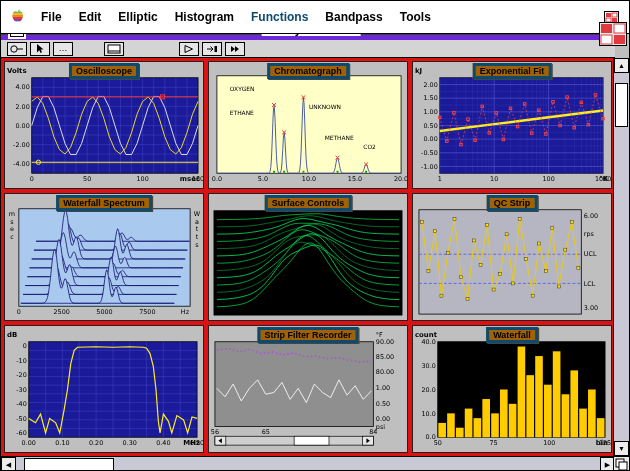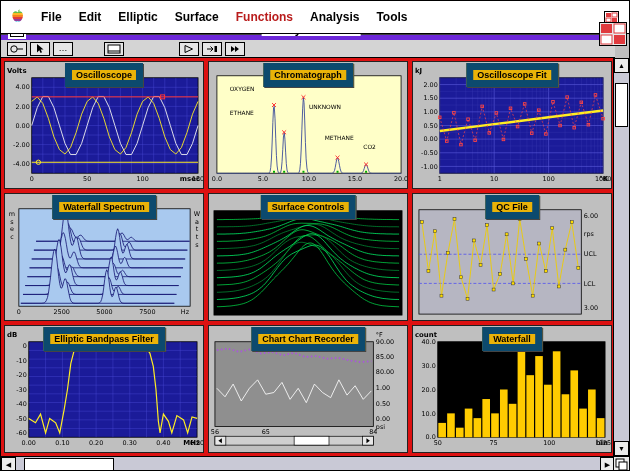--- a/index.html
+++ b/index.html
@@ -3,21 +3,21 @@
 <meta charset="utf-8">
 <style>
   html,body{margin:0;padding:0;background:#555;}
   .screen{position:relative;width:630px;height:471px;background:#bfbfbf;
     font-family:"Liberation Sans",sans-serif;overflow:hidden;border:1px solid #000;box-sizing:border-box;}
   
   .menubar{position:absolute;top:0;left:0;right:0;height:19px;background:#fff;
     border-bottom:1px solid #000;display:flex;align-items:center;gap:17px;
     padding:16px 10px;font-size:12px;font-weight:bold;box-sizing:border-box;z-index:30;}
   .mi{white-space:nowrap;cursor:default;}
-  .mi.disabled{color:#b91c1c;}
+  .mi.disabled{color:#0c4a6e;}
   .mspacer{flex:1;}
   .appicon svg{display:block;}
   
   .titlebar{position:absolute;top:19px;left:0;width:620px;height:20px;background:#404040;
     border-bottom:5px solid #6d28d9;box-sizing:border-box;z-index:20;}
   .stripes{position:absolute;left:3px;right:3px;top:3px;bottom:3px;
     background:repeating-linear-gradient(to bottom,#000 0 1px,#fff 1px 3px);}
   .closebox{position:absolute;left:9px;top:3px;width:12px;height:12px;background:#fff;
     border:1px solid #000;box-shadow:0 0 0 2px #fff;}
   .wtitle{position:absolute;left:50%;transform:translateX(-50%);top:2px;background:#fff;
@@ -30,21 +30,21 @@
     align-items:center;justify-content:center;font-size:9px;line-height:1;box-sizing:border-box;}
   .tsp1{margin-left:28px;}
   .tsp2{margin-left:52px;}
   .palette{position:absolute;top:21px;right:2px;width:28px;height:24px;z-index:40;}
   
   .content{position:absolute;top:57px;left:0;width:614px;height:398px;background:#dd1111;
     display:grid;grid-template-columns:repeat(3,1fr);grid-template-rows:repeat(3,1fr);
     gap:4px;padding:3px;box-sizing:border-box;}
   .panel{position:relative;background:#bfbfbf;border:1px solid #222;box-sizing:border-box;overflow:hidden;}
   .ptitle{position:absolute;top:1px;left:50%;transform:translateX(-50%);z-index:2;
-    background:#eab308;border:7px solid #0c4a6e;padding:0 4px;font-size:9px;font-weight:bold;
+    background:#a16207;border:3px solid #0c4a6e;padding:0 4px;font-size:9px;font-weight:bold;
     white-space:nowrap;box-shadow:1px 1px 0 #444;}
   .panel svg{position:absolute;inset:0;width:100%;height:100%;}
   
   .vscroll{position:absolute;right:0;top:57px;width:16px;height:398px;background:#d8d8d8;
     border-left:1px solid #000;box-sizing:border-box;display:flex;flex-direction:column;z-index:25;}
   .hscroll{position:absolute;left:0;top:455px;width:614px;height:16px;background:#d8d8d8;
     border-top:1px solid #000;box-sizing:border-box;display:flex;z-index:25;}
   .sarrow{width:15px;height:15px;min-height:15px;display:flex;align-items:center;justify-content:center;
     font-size:7px;border:1px solid #000;background:#ececec;box-sizing:border-box;}
   .vtrack{flex:1;position:relative;background:#c9c9d6;}
@@ -74,23 +74,23 @@
             <rect x="0" y="8" width="13" height="2" fill="#e03a3e"></rect>
           <rect x="0" y="10" width="13" height="2" fill="#963d97"></rect>
             <rect x="0" y="12" width="13" height="2" fill="#009ddc"></rect>
         </g>
         <path d="M6.8,2.8 C6.9,1.6 7.8,0.8 8.8,0.6 C8.8,1.8 8.0,2.7 6.8,2.8 Z" fill="#61bb46"></path>
       </svg>
     </span>
     <span class="mi">File</span>
     <span class="mi">Edit</span>
     <span class="mi">Elliptic</span>
-    <span class="mi">Surface</span>
+    <span class="mi">Histogram</span>
     <span class="mi disabled">Functions</span>
-    <span class="mi">Analysis</span>
+    <span class="mi">Bandpass</span>
     <span class="mi">Tools</span>
     <span class="mspacer"></span>
     <span class="appicon">
       <svg width="15" height="13" viewBox="0 0 15 13">
         <rect x="0.5" y="0.5" width="14" height="12" fill="#fff" stroke="#000"></rect>
         <rect x="2" y="2" width="5" height="4" fill="#e03a3e"></rect>
           <rect x="8" y="2" width="5" height="4" fill="#fff" stroke="#e03a3e"></rect>
         <rect x="2" y="7" width="5" height="4" fill="#fff" stroke="#e03a3e"></rect>
           <rect x="8" y="7" width="5" height="4" fill="#e03a3e"></rect>
       </svg>
@@ -228,21 +228,21 @@
           <rect x="128.82999999999998" y="110.5" width="2" height="2" fill="#00aa00"></rect>
           <text x="116.80999999999999" y="79.34" text-anchor="start" font-size="6" font-family="&quot;DejaVu Sans&quot;,sans-serif" font-weight="normal" fill="#000">METHANE</text>
           <line x1="156.66" y1="102.09" x2="160.66" y2="106.09" stroke="#ff3333" stroke-width="1"></line>
           <line x1="156.66" y1="106.09" x2="160.66" y2="102.09" stroke="#ff3333" stroke-width="1"></line>
           <rect x="157.66" y="110.5" width="2" height="2" fill="#00aa00"></rect>
           <text x="155.87" y="88.25" text-anchor="start" font-size="6" font-family="&quot;DejaVu Sans&quot;,sans-serif" font-weight="normal" fill="#000">CO2</text>
         </svg>
     </div>
 
     <div class="panel">
-      <span class="ptitle">Oscilloscope Fit</span>
+      <span class="ptitle">Exponential Fit</span>
       <svg viewBox="0 0 200 128" preserveAspectRatio="none">
           <rect x="27" y="16" width="165" height="97" fill="#1b1b99" stroke="#000" stroke-width="0.8"></rect>
           <line x1="43.55664976151897" y1="16" x2="43.55664976151897" y2="113" stroke="#3a3ab4" stroke-width="0.35"></line>
           <line x1="53.241669009581436" y1="16" x2="53.241669009581436" y2="113" stroke="#3a3ab4" stroke-width="0.35"></line>
           <line x1="60.11329952303793" y1="16" x2="60.11329952303793" y2="113" stroke="#3a3ab4" stroke-width="0.35"></line>
           <line x1="65.44335023848103" y1="16" x2="65.44335023848103" y2="113" stroke="#3a3ab4" stroke-width="0.35"></line>
           <line x1="69.79831877110041" y1="16" x2="69.79831877110041" y2="113" stroke="#3a3ab4" stroke-width="0.35"></line>
           <line x1="73.48039220078412" y1="16" x2="73.48039220078412" y2="113" stroke="#3a3ab4" stroke-width="0.35"></line>
           <line x1="76.6699492845569" y1="16" x2="76.6699492845569" y2="113" stroke="#3a3ab4" stroke-width="0.35"></line>
           <line x1="79.48333801916287" y1="16" x2="79.48333801916287" y2="113" stroke="#3a3ab4" stroke-width="0.35"></line>
@@ -366,21 +366,21 @@
           <polyline points="8.0,77.7 10.0,77.6 12.1,77.6 14.1,77.5 16.2,77.4 18.2,77.3 20.3,77.2 22.3,77.0 24.4,76.8 26.4,76.6 28.4,76.4 30.5,76.1 32.5,75.8 34.6,75.4 36.6,75.1 38.7,74.6 40.7,74.1 42.8,73.6 44.8,72.9 46.8,72.2 48.9,71.4 50.9,70.5 53.0,69.4 55.0,68.2 57.1,66.8 59.1,65.3 61.2,63.6 63.2,61.8 65.2,59.9 67.3,57.9 69.3,55.9 71.4,54.0 73.4,52.1 75.5,50.3 77.5,48.8 79.6,47.4 81.6,46.2 83.6,45.3 85.7,44.5 87.7,43.9 89.8,43.5 91.8,43.1 93.9,42.9 95.9,42.6 98.0,42.4 100.0,42.1 102.0,41.9 104.1,41.7 106.1,41.6 108.2,41.7 110.2,41.9 112.3,42.3 114.3,43.0 116.4,44.0 118.4,45.2 120.4,46.8 122.5,48.5 124.5,50.4 126.6,52.4 128.6,54.6 130.7,56.7 132.7,58.7 134.8,60.7 136.8,62.5 138.8,64.2 140.9,65.8 142.9,67.2 145.0,68.4 147.0,69.5 149.1,70.4 151.1,71.3 153.2,72.1 155.2,72.7 157.2,73.4 159.3,73.9 161.3,74.5 163.4,74.9 165.4,75.4 167.5,75.7 169.5,76.1 171.6,76.4 173.6,76.6 175.6,76.9 177.7,77.0 179.7,77.2 181.8,77.3 183.8,77.4 185.9,77.5 187.9,77.6 190.0,77.6 192.0,77.7" fill="none" stroke="#008833" stroke-width="0.8"></polyline>
           <polyline points="8.0,85.0 10.0,85.0 12.1,84.9 14.1,84.8 16.2,84.7 18.2,84.6 20.3,84.5 22.3,84.4 24.4,84.2 26.4,84.0 28.4,83.8 30.5,83.5 32.5,83.2 34.6,82.8 36.6,82.3 38.7,81.8 40.7,81.2 42.8,80.4 44.8,79.6 46.8,78.6 48.9,77.4 50.9,76.2 53.0,74.8 55.0,73.2 57.1,71.6 59.1,69.9 61.2,68.2 63.2,66.5 65.2,64.7 67.3,63.1 69.3,61.5 71.4,60.0 73.4,58.5 75.5,57.2 77.5,55.8 79.6,54.5 81.6,53.2 83.6,51.8 85.7,50.4 87.7,48.9 89.8,47.4 91.8,45.9 93.9,44.4 95.9,43.1 98.0,41.9 100.0,41.1 102.0,40.5 104.1,40.4 106.1,40.7 108.2,41.4 110.2,42.5 112.3,44.0 114.3,45.9 116.4,48.0 118.4,50.3 120.4,52.7 122.5,55.0 124.5,57.4 126.6,59.6 128.6,61.7 130.7,63.7 132.7,65.5 134.8,67.1 136.8,68.7 138.8,70.1 140.9,71.4 142.9,72.6 145.0,73.8 147.0,75.0 149.1,76.0 151.1,77.1 153.2,78.1 155.2,79.0 157.2,79.9 159.3,80.7 161.3,81.4 163.4,82.0 165.4,82.5 167.5,83.0 169.5,83.4 171.6,83.8 173.6,84.0 175.6,84.3 177.7,84.4 179.7,84.6 181.8,84.7 183.8,84.8 185.9,84.9 187.9,84.9 190.0,85.0 192.0,85.0" fill="none" stroke="#00ee66" stroke-width="0.8"></polyline>
           <polyline points="8.0,92.4 10.0,92.4 12.1,92.3 14.1,92.2 16.2,92.1 18.2,92.0 20.3,91.9 22.3,91.8 24.4,91.6 26.4,91.3 28.4,91.0 30.5,90.7 32.5,90.3 34.6,89.8 36.6,89.2 38.7,88.5 40.7,87.7 42.8,86.8 44.8,85.8 46.8,84.7 48.9,83.5 50.9,82.2 53.0,80.9 55.0,79.6 57.1,78.2 59.1,76.8 61.2,75.3 63.2,73.8 65.2,72.2 67.3,70.5 69.3,68.8 71.4,66.9 73.4,64.8 75.5,62.6 77.5,60.2 79.6,57.8 81.6,55.3 83.6,52.7 85.7,50.3 87.7,48.0 89.8,46.0 91.8,44.4 93.9,43.2 95.9,42.4 98.0,42.2 100.0,42.5 102.0,43.2 104.1,44.3 106.1,45.8 108.2,47.5 110.2,49.4 112.3,51.4 114.3,53.4 116.4,55.4 118.4,57.3 120.4,59.1 122.5,60.8 124.5,62.4 126.6,64.0 128.6,65.6 130.7,67.2 132.7,68.9 134.8,70.5 136.8,72.3 138.8,74.0 140.9,75.7 142.9,77.5 145.0,79.2 147.0,80.8 149.1,82.3 151.1,83.7 153.2,85.0 155.2,86.2 157.2,87.2 159.3,88.0 161.3,88.8 163.4,89.4 165.4,89.9 167.5,90.4 169.5,90.7 171.6,91.1 173.6,91.3 175.6,91.5 177.7,91.7 179.7,91.9 181.8,92.0 183.8,92.1 185.9,92.2 187.9,92.3 190.0,92.4 192.0,92.4" fill="none" stroke="#00cc44" stroke-width="0.8"></polyline>
           <polyline points="8.0,99.8 10.0,99.8 12.1,99.7 14.1,99.6 16.2,99.5 18.2,99.4 20.3,99.2 22.3,99.0 24.4,98.8 26.4,98.5 28.4,98.1 30.5,97.7 32.5,97.2 34.6,96.6 36.6,96.0 38.7,95.3 40.7,94.6 42.8,93.8 44.8,92.9 46.8,91.9 48.9,90.9 50.9,89.7 53.0,88.5 55.0,87.1 57.1,85.6 59.1,83.9 61.2,81.9 63.2,79.8 65.2,77.5 67.3,74.9 69.3,72.2 71.4,69.3 73.4,66.4 75.5,63.5 77.5,60.6 79.6,57.9 81.6,55.5 83.6,53.4 85.7,51.6 87.7,50.4 89.8,49.5 91.8,49.1 93.9,49.0 95.9,49.3 98.0,49.8 100.0,50.4 102.0,51.2 104.1,52.0 106.1,52.8 108.2,53.6 110.2,54.4 112.3,55.3 114.3,56.2 116.4,57.2 118.4,58.4 120.4,59.8 122.5,61.4 124.5,63.2 126.6,65.3 128.6,67.6 130.7,70.0 132.7,72.5 134.8,75.1 136.8,77.6 138.8,80.0 140.9,82.4 142.9,84.5 145.0,86.5 147.0,88.3 149.1,89.9 151.1,91.2 153.2,92.4 155.2,93.5 157.2,94.3 159.3,95.1 161.3,95.8 163.4,96.4 165.4,96.9 167.5,97.4 169.5,97.8 171.6,98.1 173.6,98.4 175.6,98.7 177.7,98.9 179.7,99.1 181.8,99.3 183.8,99.5 185.9,99.6 187.9,99.7 190.0,99.7 192.0,99.8" fill="none" stroke="#008833" stroke-width="0.8"></polyline>
           <polyline points="8.0,107.2 10.0,107.1 12.1,107.0 14.1,106.9 16.2,106.8 18.2,106.7 20.3,106.5 22.3,106.2 24.4,106.0 26.4,105.7 28.4,105.4 30.5,105.0 32.5,104.5 34.6,104.0 36.6,103.5 38.7,102.8 40.7,102.1 42.8,101.2 44.8,100.3 46.8,99.1 48.9,97.8 50.9,96.3 53.0,94.6 55.0,92.7 57.1,90.6 59.1,88.2 61.2,85.7 63.2,83.0 65.2,80.2 67.3,77.5 69.3,74.7 71.4,72.1 73.4,69.6 75.5,67.4 77.5,65.4 79.6,63.7 81.6,62.2 83.6,60.9 85.7,59.8 87.7,58.8 89.8,57.8 91.8,56.9 93.9,56.0 95.9,55.1 98.0,54.2 100.0,53.4 102.0,52.7 104.1,52.1 106.1,51.9 108.2,51.9 110.2,52.4 112.3,53.3 114.3,54.8 116.4,56.6 118.4,58.9 120.4,61.6 122.5,64.5 124.5,67.6 126.6,70.9 128.6,74.1 130.7,77.2 132.7,80.1 134.8,82.9 136.8,85.4 138.8,87.8 140.9,89.8 142.9,91.7 145.0,93.3 147.0,94.8 149.1,96.2 151.1,97.4 153.2,98.6 155.2,99.6 157.2,100.6 159.3,101.5 161.3,102.3 163.4,103.1 165.4,103.8 167.5,104.4 169.5,104.9 171.6,105.3 173.6,105.7 175.6,106.1 177.7,106.3 179.7,106.5 181.8,106.7 183.8,106.9 185.9,107.0 187.9,107.1 190.0,107.1 192.0,107.2" fill="none" stroke="#00ee66" stroke-width="0.8"></polyline>
           <polyline points="8.0,114.5 10.0,114.5 12.1,114.4 14.1,114.3 16.2,114.2 18.2,114.0 20.3,113.9 22.3,113.7 24.4,113.4 26.4,113.1 28.4,112.8 30.5,112.4 32.5,111.9 34.6,111.4 36.6,110.7 38.7,109.9 40.7,108.9 42.8,107.8 44.8,106.5 46.8,105.0 48.9,103.3 50.9,101.5 53.0,99.6 55.0,97.5 57.1,95.3 59.1,93.0 61.2,90.8 63.2,88.5 65.2,86.3 67.3,84.2 69.3,82.1 71.4,80.0 73.4,78.0 75.5,75.9 77.5,73.7 79.6,71.5 81.6,69.2 83.6,66.7 85.7,64.2 87.7,61.6 89.8,59.0 91.8,56.6 93.9,54.3 95.9,52.4 98.0,51.0 100.0,50.0 102.0,49.7 104.1,50.0 106.1,51.0 108.2,52.6 110.2,54.7 112.3,57.3 114.3,60.2 116.4,63.4 118.4,66.6 120.4,69.9 122.5,73.0 124.5,76.1 126.6,78.9 128.6,81.6 130.7,84.0 132.7,86.3 134.8,88.4 136.8,90.5 138.8,92.4 140.9,94.3 142.9,96.2 145.0,98.0 147.0,99.7 149.1,101.4 151.1,103.0 153.2,104.6 155.2,106.0 157.2,107.3 159.3,108.4 161.3,109.5 163.4,110.4 165.4,111.1 167.5,111.8 169.5,112.3 171.6,112.8 173.6,113.2 175.6,113.5 177.7,113.7 179.7,113.9 181.8,114.1 183.8,114.2 185.9,114.3 187.9,114.4 190.0,114.5 192.0,114.6" fill="none" stroke="#00cc44" stroke-width="0.8"></polyline>
         </svg>
     </div>
 
     <div class="panel">
-      <span class="ptitle">QC File</span>
+      <span class="ptitle">QC Strip</span>
       <svg viewBox="0 0 200 128" preserveAspectRatio="none">
           <rect x="6" y="16" width="164" height="106" fill="#b6b6c2" stroke="#000" stroke-width="0.8"></rect>
           <text x="172.5" y="24.435294117647057" text-anchor="start" font-size="6.5" font-family="&quot;DejaVu Sans&quot;,sans-serif" font-weight="normal" fill="#000">6.00</text>
           <text x="172.5" y="43.141176470588235" text-anchor="start" font-size="6.5" font-family="&quot;DejaVu Sans&quot;,sans-serif" font-weight="normal" fill="#000">rps</text>
           <text x="172.5" y="63.405882352941184" text-anchor="start" font-size="6.5" font-family="&quot;DejaVu Sans&quot;,sans-serif" font-weight="normal" fill="#000">UCL</text>
           <text x="172.5" y="93.02352941176471" text-anchor="start" font-size="6.5" font-family="&quot;DejaVu Sans&quot;,sans-serif" font-weight="normal" fill="#000">LCL</text>
           <text x="172.5" y="117.96470588235294" text-anchor="start" font-size="6.5" font-family="&quot;DejaVu Sans&quot;,sans-serif" font-weight="normal" fill="#000">3.00</text>
           <line x1="6" y1="61.20588235294118" x2="170" y2="61.20588235294118" stroke="#5050ee" stroke-dasharray="3,2" stroke-width="0.8"></line>
           <line x1="6" y1="90.82352941176471" x2="170" y2="90.82352941176471" stroke="#5050ee" stroke-dasharray="3,2" stroke-width="0.8"></line>
           <polyline points="9.0,28.5 15.6,78.4 22.2,37.8 28.8,103.3 35.3,59.6 41.9,25.4 48.5,84.6 55.1,106.4 61.7,47.2 68.3,72.1 74.8,31.6 81.4,97.1 88.0,81.5 94.6,40.9 101.2,90.8 107.8,25.4 114.3,65.9 120.9,103.3 127.5,50.3 134.1,78.4 140.7,34.7 147.3,93.9 153.8,56.5 160.4,28.5 167.0,75.2" fill="none" stroke="#eecc00" stroke-width="0.9"></polyline>
@@ -406,21 +406,20 @@
           <rect x="132.58333333333331" y="76.85294117647058" width="3" height="3" fill="#ffdd00" stroke="#333" stroke-width="0.5"></rect>
           <rect x="139.16666666666666" y="33.20588235294119" width="3" height="3" fill="#ffdd00" stroke="#333" stroke-width="0.5"></rect>
           <rect x="145.75" y="92.44117647058823" width="3" height="3" fill="#ffdd00" stroke="#333" stroke-width="0.5"></rect>
           <rect x="152.33333333333334" y="55.02941176470587" width="3" height="3" fill="#ffdd00" stroke="#333" stroke-width="0.5"></rect>
           <rect x="158.91666666666666" y="26.97058823529413" width="3" height="3" fill="#ffdd00" stroke="#333" stroke-width="0.5"></rect>
           <rect x="165.5" y="73.73529411764707" width="3" height="3" fill="#ffdd00" stroke="#333" stroke-width="0.5"></rect>
         </svg>
     </div>
 
     <div class="panel">
-      <span class="ptitle">Elliptic Bandpass Filter</span>
       <svg viewBox="0 0 200 128" preserveAspectRatio="none">
           <rect x="24" y="16" width="170" height="97" fill="#1b1b99" stroke="#000" stroke-width="0.8"></rect>
           <line x1="41" y1="16" x2="41" y2="113" stroke="#4d4dd9" stroke-width="0.4"></line>
           <line x1="58" y1="16" x2="58" y2="113" stroke="#4d4dd9" stroke-width="0.4"></line>
           <line x1="75" y1="16" x2="75" y2="113" stroke="#4d4dd9" stroke-width="0.4"></line>
           <line x1="92" y1="16" x2="92" y2="113" stroke="#4d4dd9" stroke-width="0.4"></line>
           <line x1="109" y1="16" x2="109" y2="113" stroke="#4d4dd9" stroke-width="0.4"></line>
           <line x1="126" y1="16" x2="126" y2="113" stroke="#4d4dd9" stroke-width="0.4"></line>
           <line x1="143" y1="16" x2="143" y2="113" stroke="#4d4dd9" stroke-width="0.4"></line>
           <line x1="160" y1="16" x2="160" y2="113" stroke="#4d4dd9" stroke-width="0.4"></line>
@@ -448,21 +447,21 @@
           <text x="22" y="81.39696969696969" text-anchor="end" font-size="6.5" font-family="&quot;DejaVu Sans&quot;,sans-serif" font-weight="normal" fill="#000">-40</text>
           <text x="22" y="96.0939393939394" text-anchor="end" font-size="6.5" font-family="&quot;DejaVu Sans&quot;,sans-serif" font-weight="normal" fill="#000">-50</text>
           <text x="22" y="110.7909090909091" text-anchor="end" font-size="6.5" font-family="&quot;DejaVu Sans&quot;,sans-serif" font-weight="normal" fill="#000">-60</text>
           <text x="2" y="11" text-anchor="start" font-size="7" font-family="&quot;DejaVu Sans&quot;,sans-serif" font-weight="bold" fill="#000">dB</text>
           <text x="197" y="121" text-anchor="end" font-size="7" font-family="&quot;DejaVu Sans&quot;,sans-serif" font-weight="bold" fill="#000">MHz</text>
           <polyline points="24.0,93.9 30.8,98.3 35.9,89.5 41.0,108.6 45.1,93.9 51.2,98.3 55.3,108.6 59.7,85.1 63.1,64.5 66.5,38.0 69.9,24.8 73.3,21.6 92.0,21.1 109.0,21.6 126.0,21.1 139.6,21.6 143.0,22.6 146.4,27.8 149.8,41.0 152.5,64.5 154.9,96.8 156.6,108.6 160.0,89.5 165.1,96.8 168.5,108.6 173.6,91.0 180.4,95.4 184.5,108.6 188.9,92.4 194.0,93.9" fill="none" stroke="#ffee22" stroke-width="1.2"></polyline>
         </svg>
     </div>
 
     <div class="panel">
-      <span class="ptitle">Chart Chart Recorder</span>
+      <span class="ptitle">Strip Filter Recorder</span>
       <svg viewBox="0 0 200 128" preserveAspectRatio="none">
           <rect x="6" y="16" width="160" height="86" fill="#8f8f8f" stroke="#000" stroke-width="0.8"></rect>
           <text x="6" y="109.5" text-anchor="middle" font-size="6.5" font-family="&quot;DejaVu Sans&quot;,sans-serif" font-weight="normal" fill="#000">56</text>
           <text x="57.42857142857143" y="109.5" text-anchor="middle" font-size="6.5" font-family="&quot;DejaVu Sans&quot;,sans-serif" font-weight="normal" fill="#000">65</text>
           <text x="166" y="109.5" text-anchor="middle" font-size="6.5" font-family="&quot;DejaVu Sans&quot;,sans-serif" font-weight="normal" fill="#000">84</text>
           <text x="168.5" y="18.2" text-anchor="start" font-size="6.5" font-family="&quot;DejaVu Sans&quot;,sans-serif" font-weight="normal" fill="#000">90.00</text>
           <text x="168.5" y="33.68" text-anchor="start" font-size="6.5" font-family="&quot;DejaVu Sans&quot;,sans-serif" font-weight="normal" fill="#000">85.00</text>
           <text x="168.5" y="49.16" text-anchor="start" font-size="6.5" font-family="&quot;DejaVu Sans&quot;,sans-serif" font-weight="normal" fill="#000">80.00</text>
           <text x="168.5" y="11.2" text-anchor="start" font-size="6.5" font-family="&quot;DejaVu Sans&quot;,sans-serif" font-weight="normal" fill="#000">°F</text>
           <text x="168.5" y="65.5" text-anchor="start" font-size="6.5" font-family="&quot;DejaVu Sans&quot;,sans-serif" font-weight="normal" fill="#000">1.00</text>

